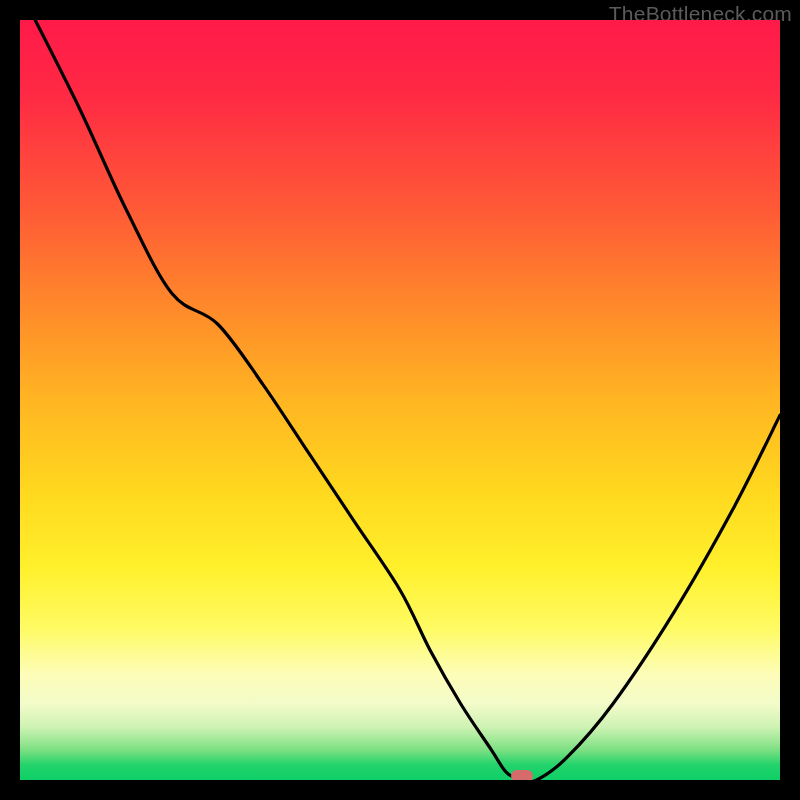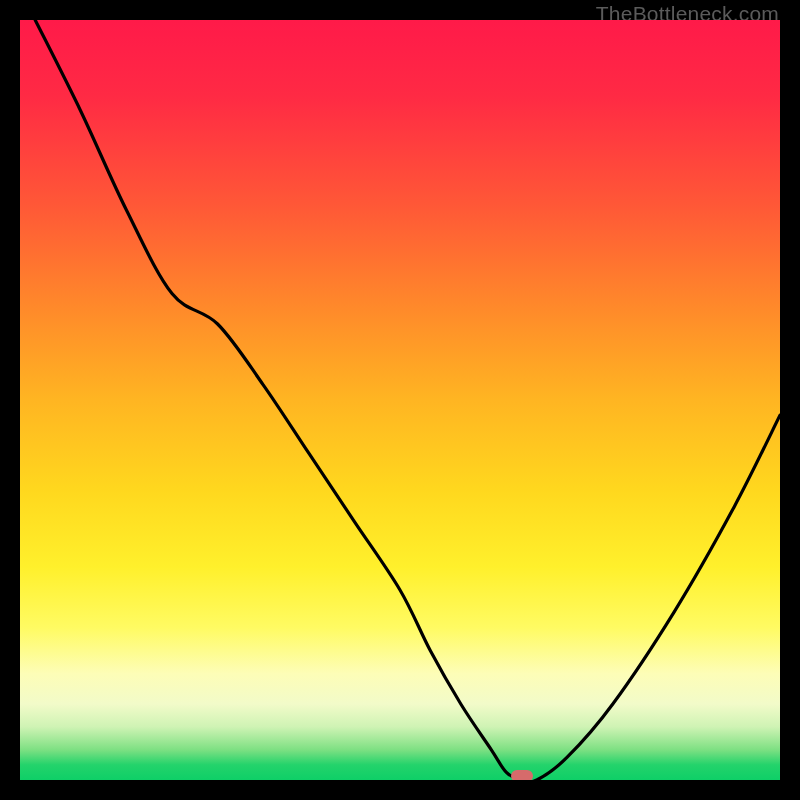--- a/index.html
+++ b/index.html
@@ -46,21 +46,21 @@
       #f2fbc9 90%,
       #cff3b4 93%,
       #7ee083 96%,
       #24d36b 98%,
       #0ecf67 100%
     );
   }
   .watermark {
     position: absolute;
     top: 2px;
-    right: 21px;
+    right: 8px;
     color: #5b5b5b;
     font-size: 21px;
     font-weight: 500;
     letter-spacing: 0.2px;
     user-select: none;
     margin-left: 28px;
   }
   svg.curve {
     position: absolute;
     left: 0;

